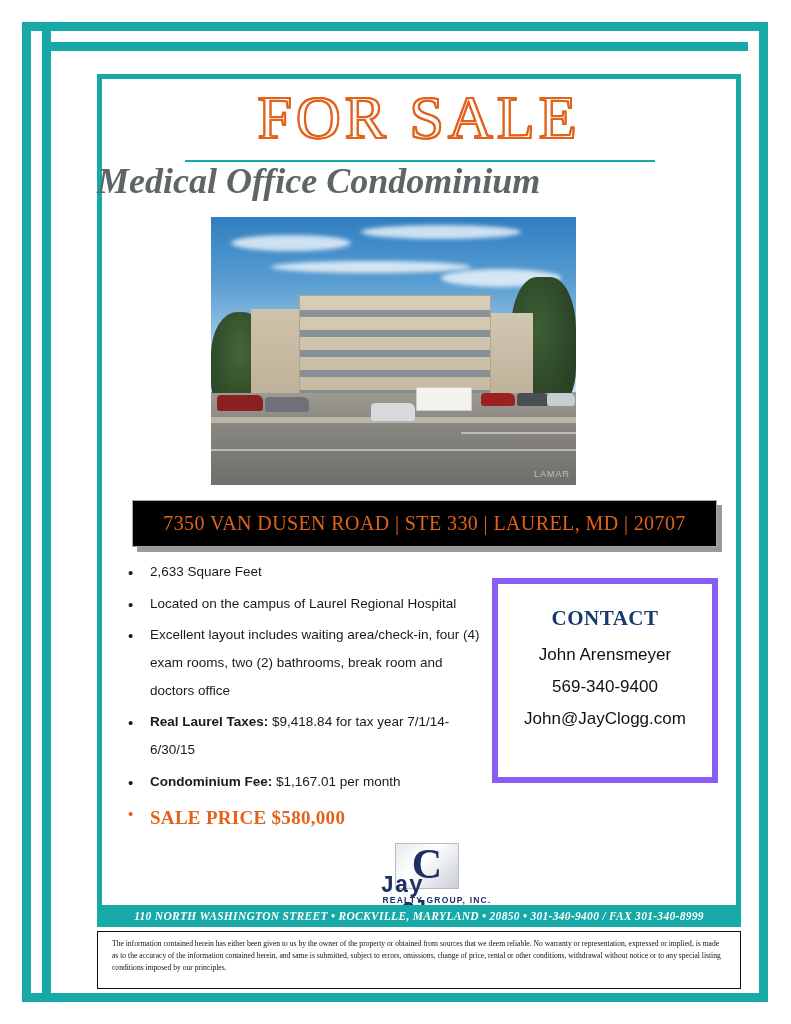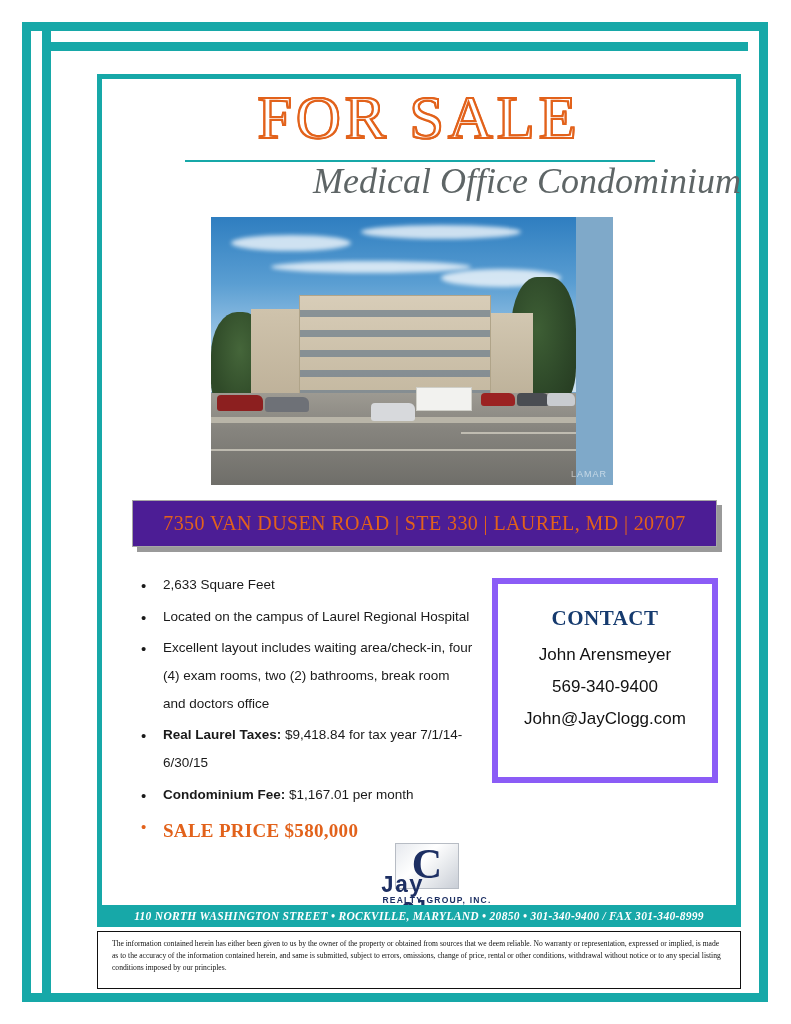--- a/index.html
+++ b/index.html
@@ -63,34 +63,33 @@
       -1px  1px 0 #e2621b, 1px  1px 0 #e2621b;
     font-weight:400;
     line-height:1;
   }
   .rule{
     position:absolute;left:185px;top:160px;width:470px;height:2px;
     background:#17a8a8;
   }
   .subhead{
     position:absolute;left:97px;top:160px;width:644px;
-    text-align:right;
+    text-align:left;
     font-family:"Liberation Serif", serif;
     font-style:italic;
-    font-weight:normal;
+    font-weight:bold;
     font-size:36px;
     color:#5e6566;
   }
 
   
   .photo-wrap{
     position:absolute;left:211px;top:217px;width:365px;height:268px;
     overflow:hidden;
     background:#7fa9c9;
-    padding-left:37px;
   }
   .sky{
     position:absolute;left:0;top:0;width:365px;height:175px;
     background:linear-gradient(#2f7ec0 0%, #5a9ed2 38%, #9dc6e6 70%, #cfe2f0 100%);
   }
   .cloud{
     position:absolute;background:rgba(255,255,255,.75);
     border-radius:50%;filter:blur(2px);
   }
   .building{
@@ -147,32 +146,32 @@
     font-family:"Liberation Sans", sans-serif;
   }
 
   
   .addr-shadow{
     position:absolute;left:137px;top:505px;width:585px;height:47px;
     background:#9a9a9a;
   }
   .addr{
     position:absolute;left:132px;top:500px;width:585px;height:47px;
-    background:#4c1d95;border:1px solid #a6a6a6;
+    background:#000000;border:1px solid #a6a6a6;
     display:flex;align-items:center;justify-content:center;
     font-family:"Liberation Serif", serif;
     font-size:20px;color:#e2621b;letter-spacing:.4px;
     box-sizing:border-box;
   }
 
   
   .bullets{
     position:absolute;left:128px;top:558px;width:360px;
   }
-  .bullets ul{margin:13px;padding:0 0 0 22px;list-style:none;}
+  .bullets ul{margin:0;padding:0 0 0 22px;list-style:none;}
   .bullets li{
     position:relative;
     font-size:13.5px;color:#1a1a1a;
     line-height:2.05;
     margin-bottom:4px;
   }
   .bullets li:before{
     content:"\2022";
     position:absolute;left:-22px;top:0;
     font-size:15px;color:#1a1a1a;

